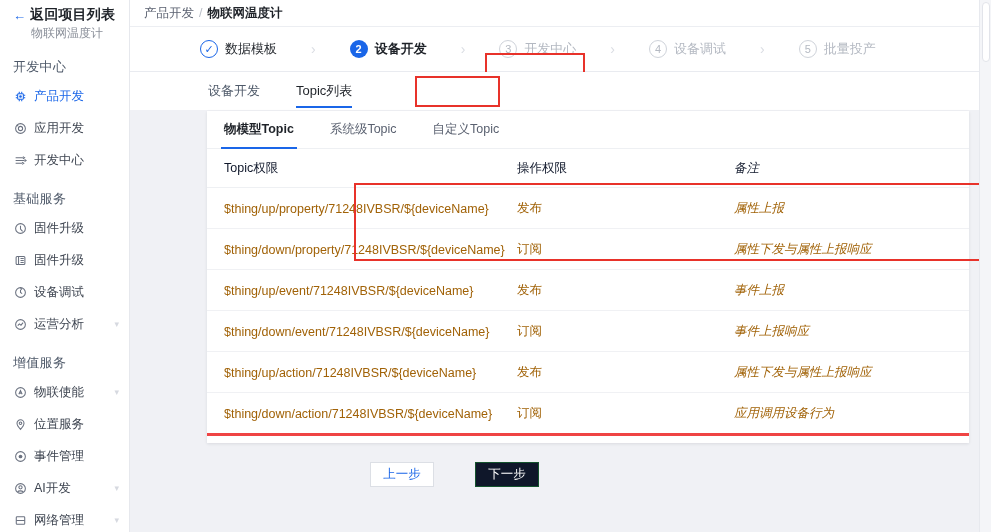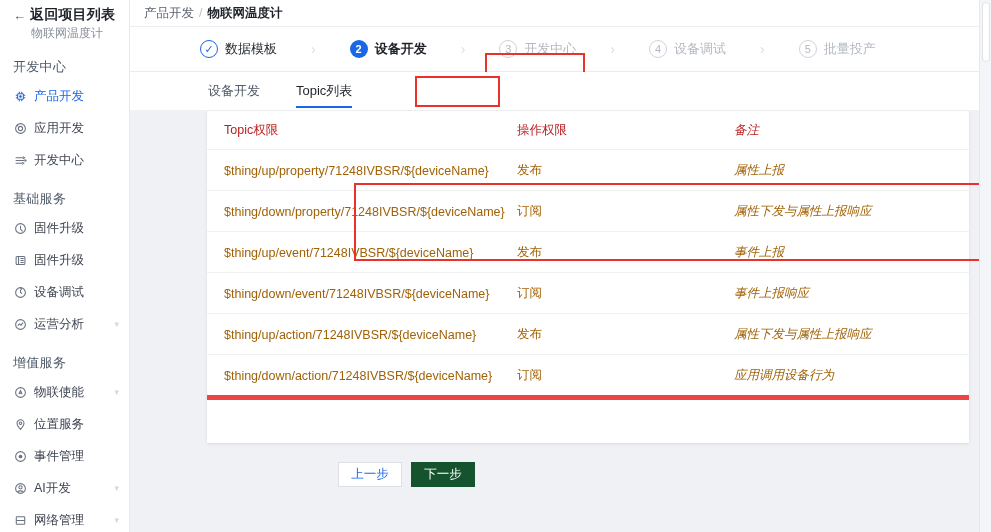--- a/index.html
+++ b/index.html
@@ -156,52 +156,52 @@
   }
   .ctab.on { color: #1f2329; font-weight: bold; }
   .ctab.on::after {
     content: ""; position: absolute; left: -3px; right: -3px; bottom: 0;
     height: 2px; background: #1a66e8;
   }
 
   table.tbl { width: 100%; border-collapse: collapse; table-layout: fixed; }
   table.tbl th {
     text-align: left; font-weight: normal;
-    font-size: 12.5px; color: #b91c1c;
+    font-size: 12.5px; color: #0f172a;
     padding: 11px 0 10px 0;
     border-bottom: 1px solid #eef0f3;
   }
   table.tbl td {
     font-size: 12.5px; color: #a16207;
     padding: 12px 0 11px 0;
     border-bottom: 1px solid #f0f1f4;
     white-space: nowrap;
   }
-  table.tbl tr:last-child td { border-bottom: 5px solid #ef4444; }
+  table.tbl tr:last-child td { border-bottom: 3px solid #ef4444; }
   .col-a { width: 310px; padding-left: 17px !important; }
   .col-b { width: 217px; }
   .col-c { width: auto; font-style: italic; }
 
   .hl-rows {
     position: absolute;
     left: 147px; top: 72px;
     width: 676px; height: 78px;
     border: 2.5px solid #e8322a;
     pointer-events: none;
   }
 
   
   .btns { position: absolute; left: 208px; top: 462px; display: flex; gap: 9px; }
   .btn {
     height: 25px; min-width: 64px;
     display: inline-flex; align-items: center; justify-content: center;
-    font-size: 12.5px; cursor: pointer; padding: 0 4px;
+    font-size: 12.5px; cursor: pointer; padding: 0 4px; margin-left: 32px;
   }
   .btn.ghost { background: #fff; border: 1px solid #dcdfe5; color: #1a66e8; }
-  .btn.primary { background: #14532d; border: 1px solid #14532d; color: #fff; }
+  .btn.primary { background: #0f172a; border: 1px solid #14532d; color: #fff; }
 
   
   .vscroll {
     position: absolute; right: 0; top: 0;
     width: 12px; height: 532px;
     background: #f4f5f8; border-left: 1px solid #e7e9ee;
   }
   .vscroll .thumb {
     position: absolute; left: 2px; top: 2px;
     width: 8px; height: 60px; border-radius: 4px;
@@ -384,20 +384,25 @@
 
     <div class="subtabs">
       <div id="subtabs-container" style="display:flex;align-items:center;">
           <div class="subtab">设备开发</div>
           <div class="subtab on">Topic列表</div>
         </div>
       <div class="hl-tab"></div>
     </div>
 
     <div class="card">
+      <div class="card-tabs" id="cardtabs-container">
+          <div class="ctab on">物模型Topic</div>
+          <div class="ctab">系统级Topic</div>
+          <div class="ctab">自定义Topic</div>
+        </div>
       <table class="tbl">
         <thead>
           <tr>
             <th class="col-a">Topic权限</th>
             <th class="col-b">操作权限</th>
             <th class="col-c">备注</th>
           </tr>
         </thead>
         <tbody id="rows-container">
             <tr>

